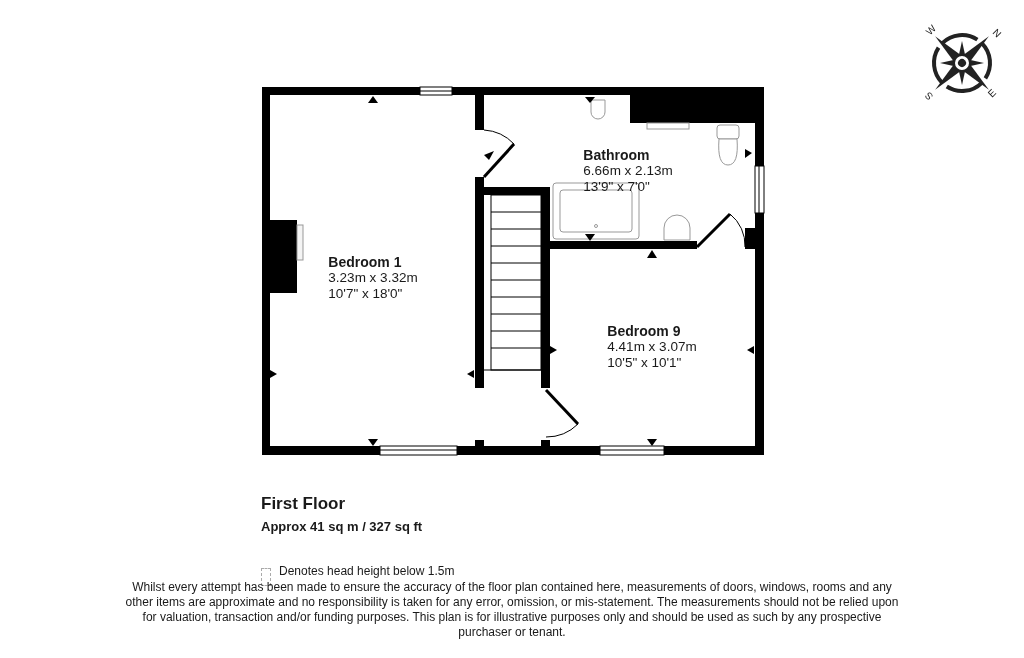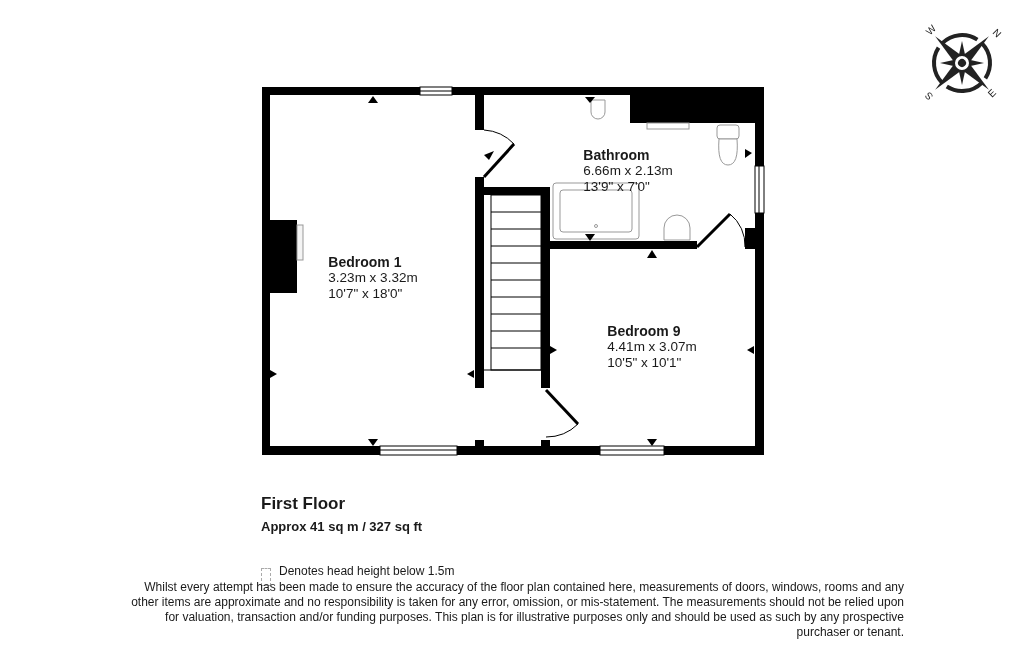--- a/index.html
+++ b/index.html
@@ -4,21 +4,21 @@
 <style>
   html, body { margin:0; padding:0; background:#ffffff; }
   body { width:1024px; height:658px; position:relative; overflow:hidden; font-family:"Liberation Sans", sans-serif; color:#1a1a1a; }
   #plan { position:absolute; left:0; top:0; }
   .room-label { position:absolute; transform:translateX(-50%); line-height:16px; font-size:13.5px; }
   .room-label .name { font-weight:bold; font-size:14px; }
   .floor-title { position:absolute; left:261px; top:494px; font-size:17px;font-weight:bold; }
   .floor-area { position:absolute; left:261px; top:519px; font-size:13px; font-weight:bold; }
   .legend { position:absolute; left:261px; top:564px; font-size:12px; display:flex; align-items:flex-start; }
   .legend-box { width:8px; height:16px; border:1px dashed #aaa; margin-right:8px; margin-top:4px; }
-  .disclaimer { position:absolute; left:120px; width:784px; top:580px; font-size:12px; text-align:right; line-height:15px; }
+  .disclaimer { position:absolute; left:120px; width:784px; top:580px; font-size:12px; text-align:center; line-height:15px; }
   .compass { position:absolute; left:918px; top:18px; }
 </style>
 </head>
 <body>
 
 <svg id="plan" width="1024" height="658" viewBox="0 0 1024 658">
 
   <g fill="#000">
 
     <rect x="262" y="87" width="158" height="8"></rect>

